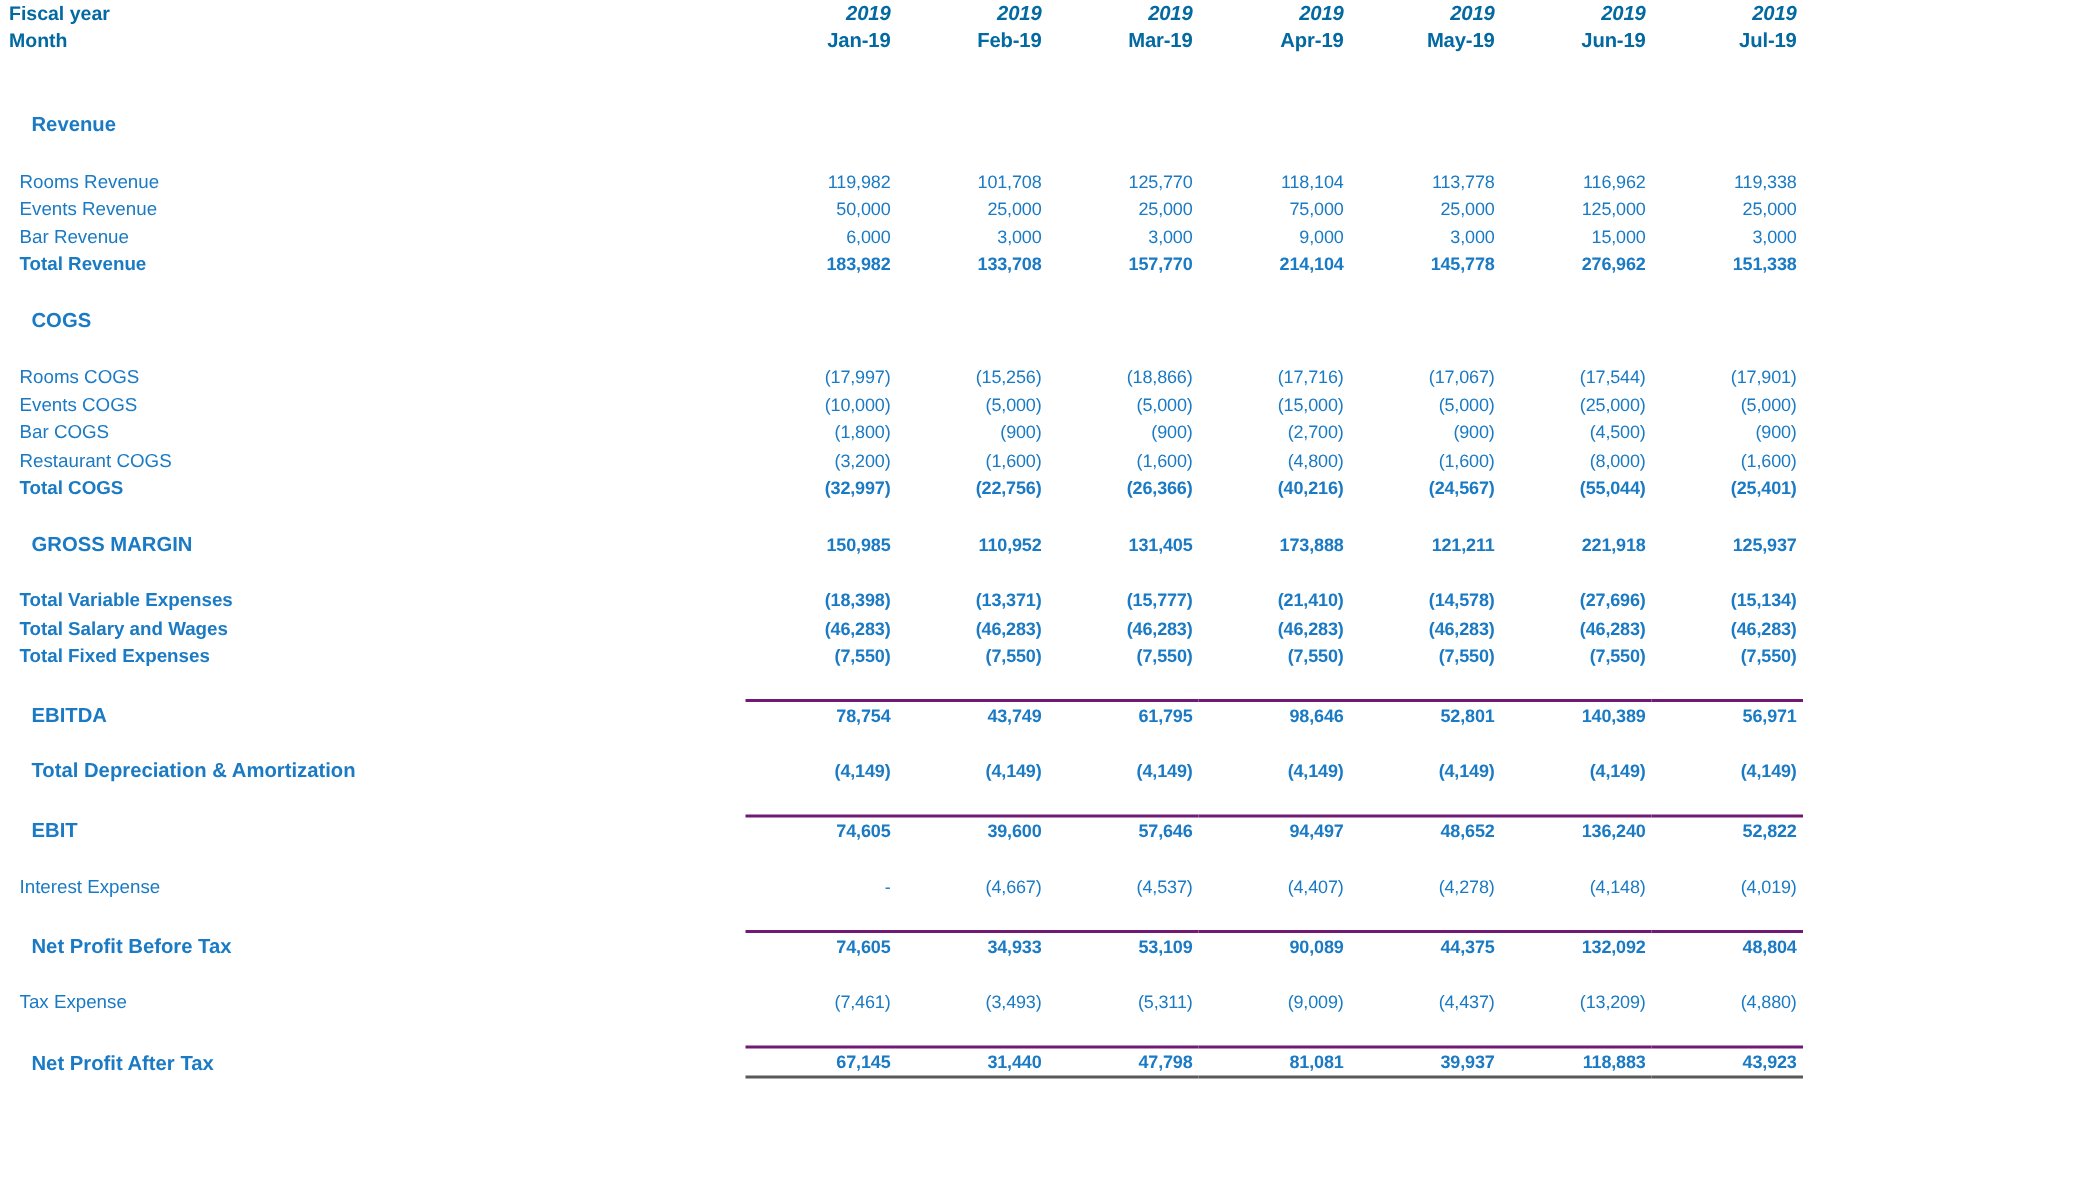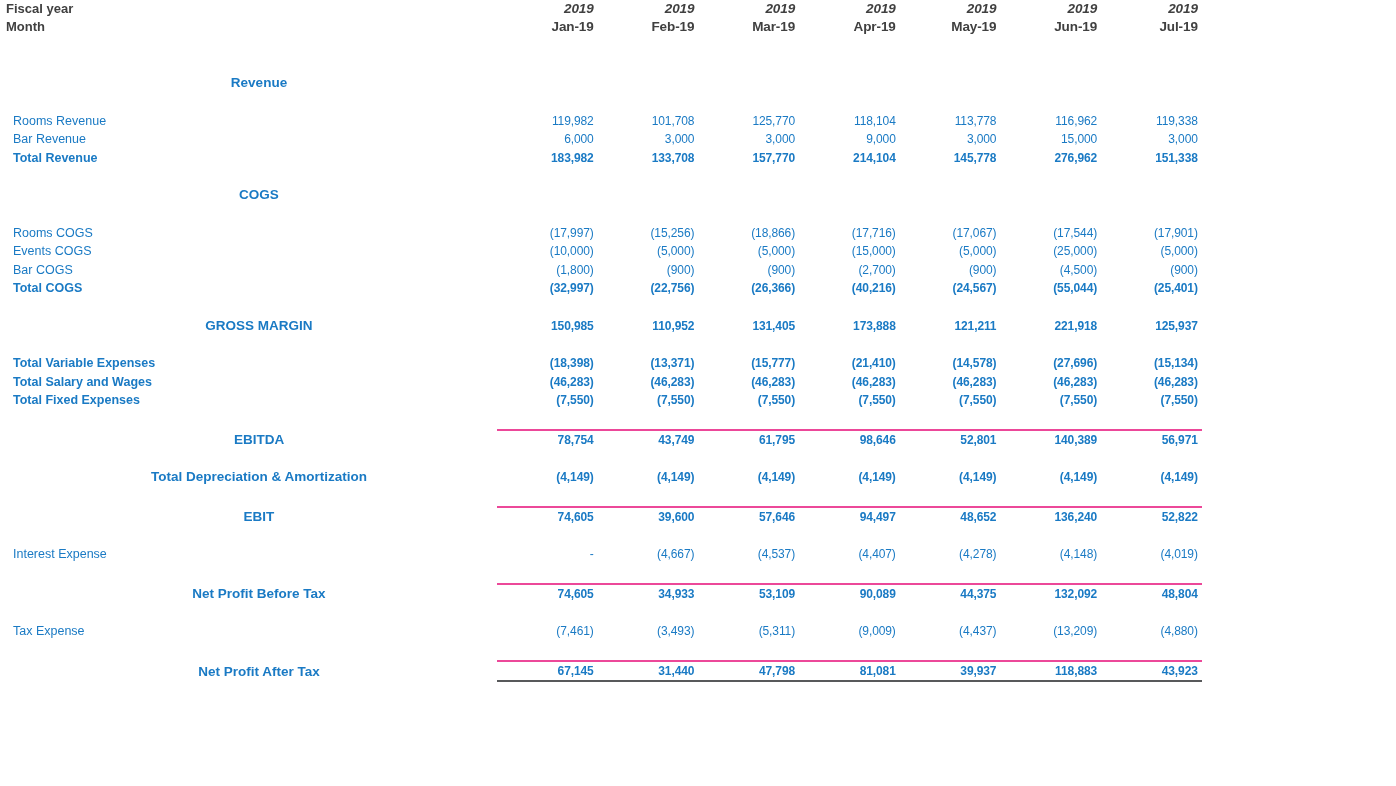--- a/index.html
+++ b/index.html
@@ -41,46 +41,46 @@
   td.num {
     text-align: right;
     padding-right: 4px;
     font-size: 12px;
     letter-spacing: -0.1px;
   }
   td.name { padding-left: 13px; }
 
   
   tr.hdr td {
-    color: #404040;
+    color: #0369a1;
     font-weight: bold;
     font-size: 13px;
     line-height: 18px;
     height: 18px;
   }
   tr.hdr td.num {
     text-align: right;
     padding-right: 4px;
     font-size: 13.5px;
   }
   tr.hdr-year td.num { border-bottom: 0; font-style: italic; }
 
   
   .ind0 { padding-left: 6px; }
-  .ind1 { padding-left: 21px; text-align: center; }
+  .ind1 { padding-left: 21px; }
   .ind2 { padding-left: 36px; }
 
   .b   { font-weight: bold; }
   .sec { font-weight: bold; font-size: 13.5px; }
   .title { font-weight: bold; font-size: 15.5px; }
   .hdrrow { font-weight: bold; font-size: 13.5px; }
   tr.spacer-lg td { height: 19px; line-height: 19px; font-size: 1px; }
 
   
-  tr.ruled td.num { border-top: 2px solid #ec4899; }
+  tr.ruled td.num { border-top: 2px solid #701a75; }
 
   tr.dblrule td.num { border-bottom: 2px solid #58595b; }
 </style>
 </head>
 <body>
 
 <div id="sheet">
   <table class="pl">
     <colgroup>
       <col class="label-col">
@@ -139,20 +139,30 @@
         <td class="ind2 name" colspan="2">Rooms Revenue</td>
         <td class="num">119,982</td>
         <td class="num">101,708</td>
         <td class="num">125,770</td>
         <td class="num">118,104</td>
         <td class="num">113,778</td>
         <td class="num">116,962</td>
         <td class="num">119,338</td>
       </tr>
 
+      <tr>
+        <td class="ind2 name" colspan="2">Events Revenue</td>
+        <td class="num">50,000</td>
+        <td class="num">25,000</td>
+        <td class="num">25,000</td>
+        <td class="num">75,000</td>
+        <td class="num">25,000</td>
+        <td class="num">125,000</td>
+        <td class="num">25,000</td>
+      </tr>
 
       <tr>
         <td class="ind2 name" colspan="2">Bar Revenue</td>
         <td class="num">6,000</td>
         <td class="num">3,000</td>
         <td class="num">3,000</td>
         <td class="num">9,000</td>
         <td class="num">3,000</td>
         <td class="num">15,000</td>
         <td class="num">3,000</td>
@@ -209,20 +219,30 @@
         <td class="ind2 name" colspan="2">Bar COGS</td>
         <td class="num">(1,800)</td>
         <td class="num">(900)</td>
         <td class="num">(900)</td>
         <td class="num">(2,700)</td>
         <td class="num">(900)</td>
         <td class="num">(4,500)</td>
         <td class="num">(900)</td>
       </tr>
 
+      <tr>
+        <td class="ind2 name" colspan="2">Restaurant COGS</td>
+        <td class="num">(3,200)</td>
+        <td class="num">(1,600)</td>
+        <td class="num">(1,600)</td>
+        <td class="num">(4,800)</td>
+        <td class="num">(1,600)</td>
+        <td class="num">(8,000)</td>
+        <td class="num">(1,600)</td>
+      </tr>
 
       <tr class="b">
         <td class="ind2 name b" colspan="2">Total COGS</td>
         <td class="num b">(32,997)</td>
         <td class="num b">(22,756)</td>
         <td class="num b">(26,366)</td>
         <td class="num b">(40,216)</td>
         <td class="num b">(24,567)</td>
         <td class="num b">(55,044)</td>
         <td class="num b">(25,401)</td>

